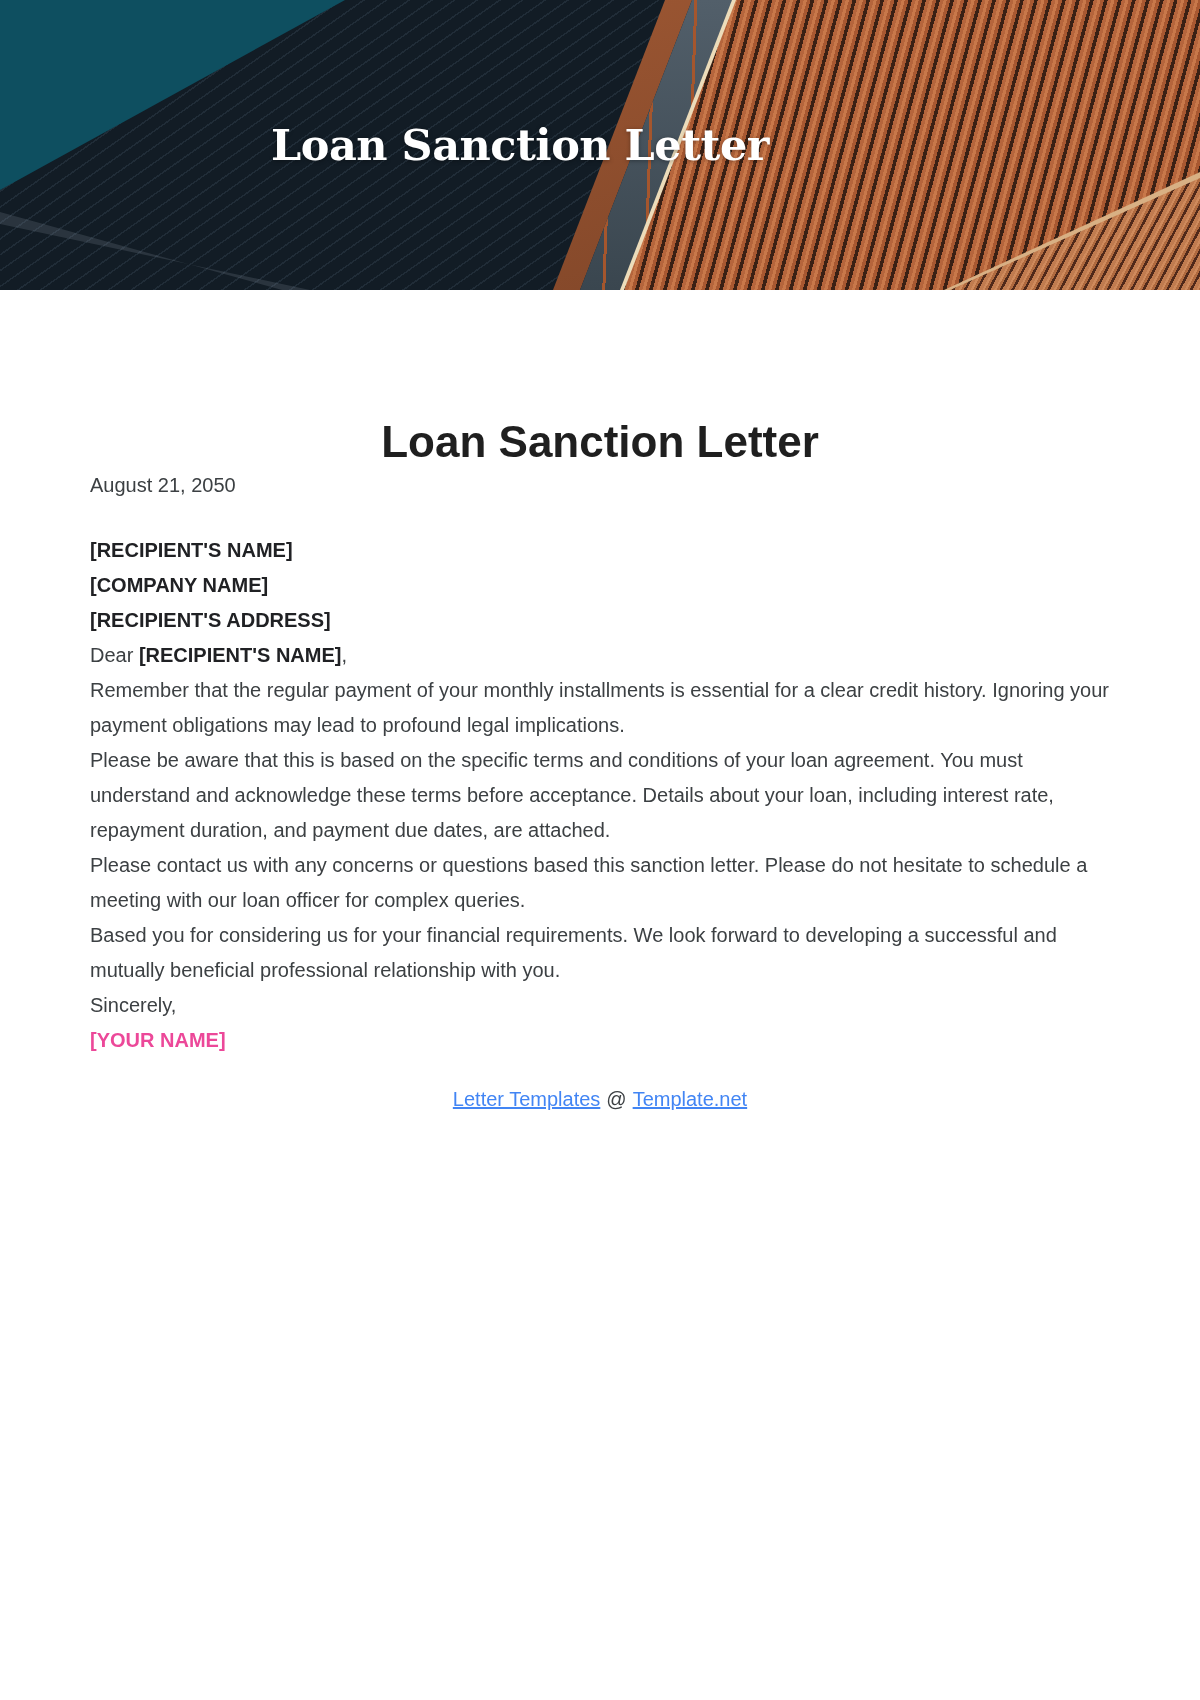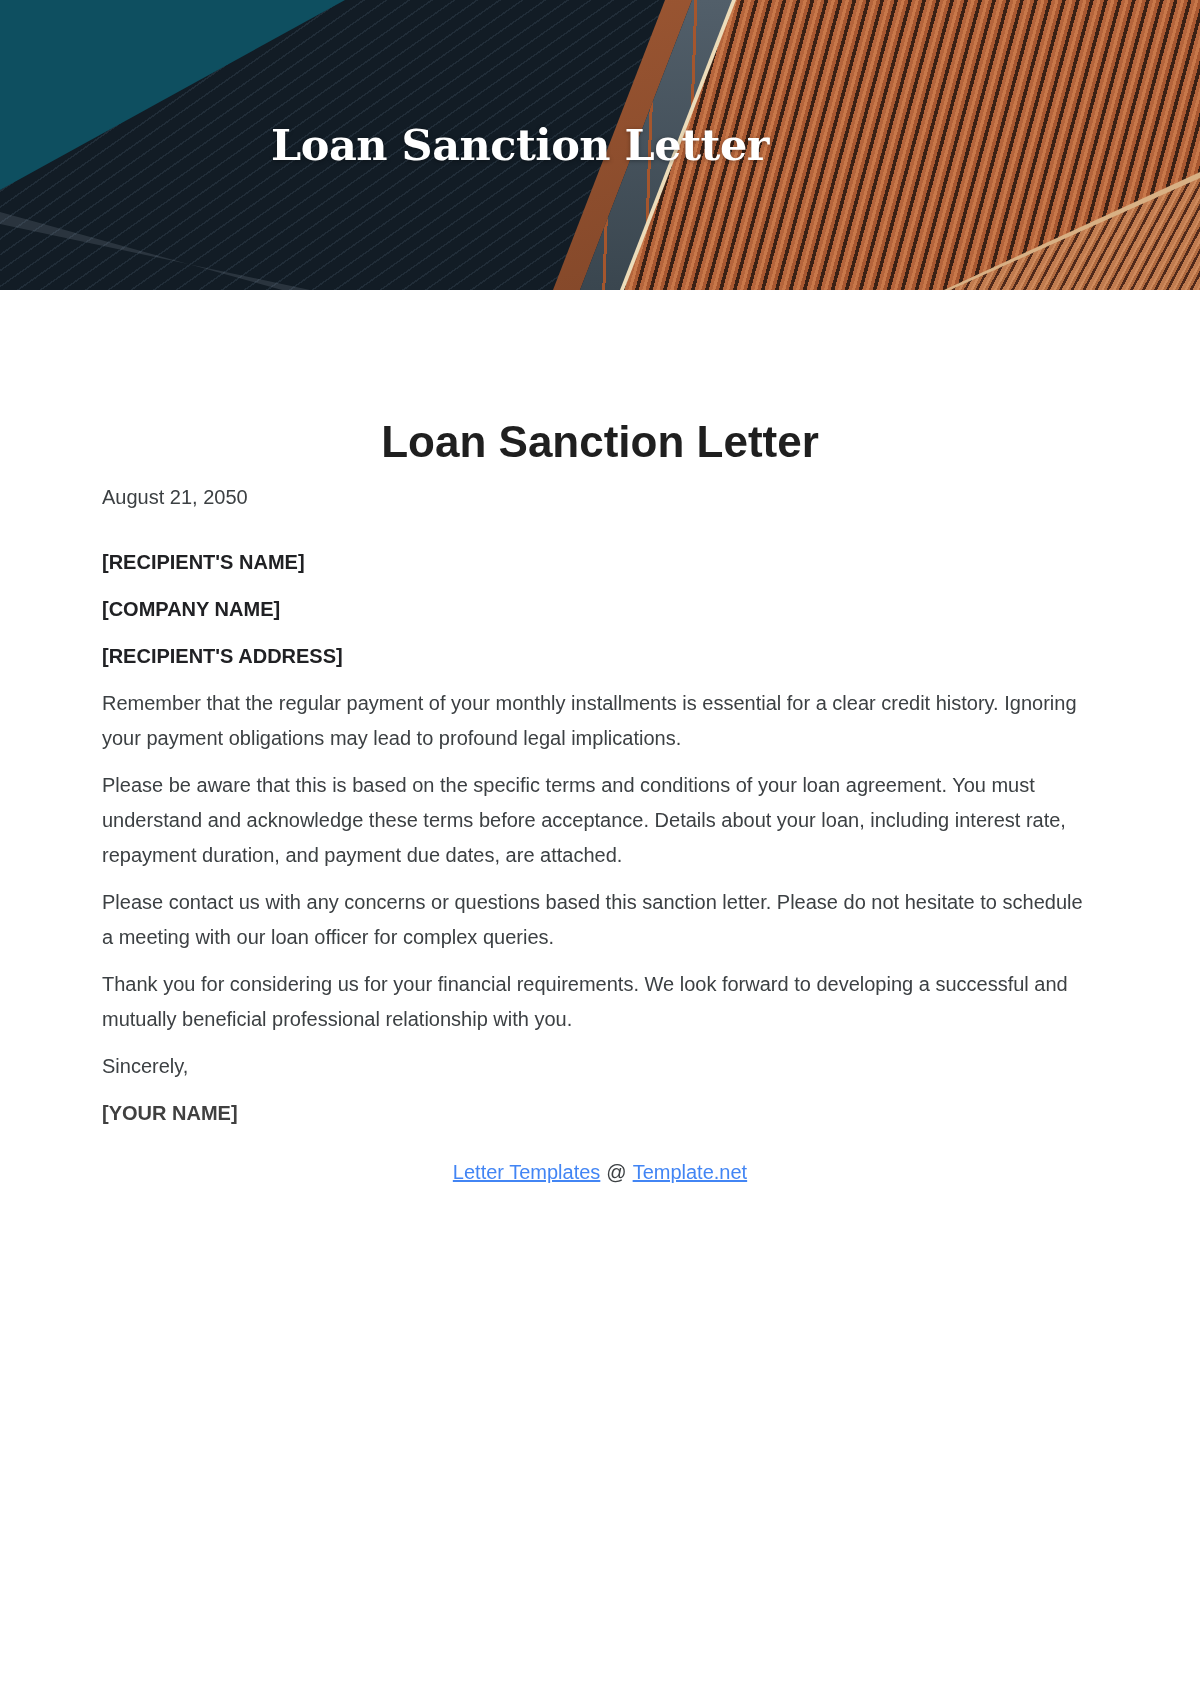--- a/index.html
+++ b/index.html
@@ -83,30 +83,30 @@
   }
   .doc-title {
     margin: 126px 0 0;
     font-size: 44px;
     line-height: 52px;
     font-weight: 700;
     color: #1f1f1f;
     text-align: center;
   }
   .letter p, .letter .line {
-    margin: 12px;
+    margin: 0;
     line-height: 35px;
   }
   .date-line { margin-top: 67px; }
   .recipient-block { margin-top: 30px; }
   .recipient-block .line { font-weight: 700; color: #202124; }
   .salutation { margin-top: 38px; }
   .body-par { margin-top: 38px; }
   .closing { margin-top: 38px; }
-  .signature { margin-top: 38px; font-weight: 700; color: #404040; }
+  .signature { margin-top: 38px; font-weight: 700; color: #ec4899; }
   b.inline-bold { color: #202124; }
 
   
   .page-footer {
     margin-top: 24px;
     text-align: center;
     font-size: 20px;
     line-height: 35px;
     color: #3c4043;
   }
@@ -137,25 +137,26 @@
   <h1 class="doc-title">Loan Sanction Letter</h1>
 
   <p class="date-line">August 21, 2050</p>
 
   <div class="recipient-block">
     <div class="line">[RECIPIENT'S NAME]</div>
     <div class="line">[COMPANY NAME]</div>
     <div class="line">[RECIPIENT'S ADDRESS]</div>
   </div>
 
+  <p class="salutation"><span>Dear </span><b class="inline-bold">[RECIPIENT'S NAME]</b><span>,</span></p>
 
   <p class="body-par">Remember that the regular payment of your monthly installments is essential for a clear credit history. Ignoring your payment obligations may lead to profound legal implications.</p>
   <p class="body-par">Please be aware that this is based on the specific terms and conditions of your loan agreement. You must understand and acknowledge these terms before acceptance. Details about your loan, including interest rate, repayment duration, and payment due dates, are attached.</p>
   <p class="body-par">Please contact us with any concerns or questions based this sanction letter. Please do not hesitate to schedule a meeting with our loan officer for complex queries.</p>
-  <p class="body-par">Thank you for considering us for your financial requirements. We look forward to developing a successful and mutually beneficial professional relationship with you.</p>
+  <p class="body-par">Based you for considering us for your financial requirements. We look forward to developing a successful and mutually beneficial professional relationship with you.</p>
 
   <p class="closing">Sincerely,</p>
   <p class="signature">[YOUR NAME]</p>
 </div>
 
 <div class="page-footer">
   <a>Letter Templates</a><span class="sep">@</span><a>Template.net</a>
 </div>
 
 </body></html>

